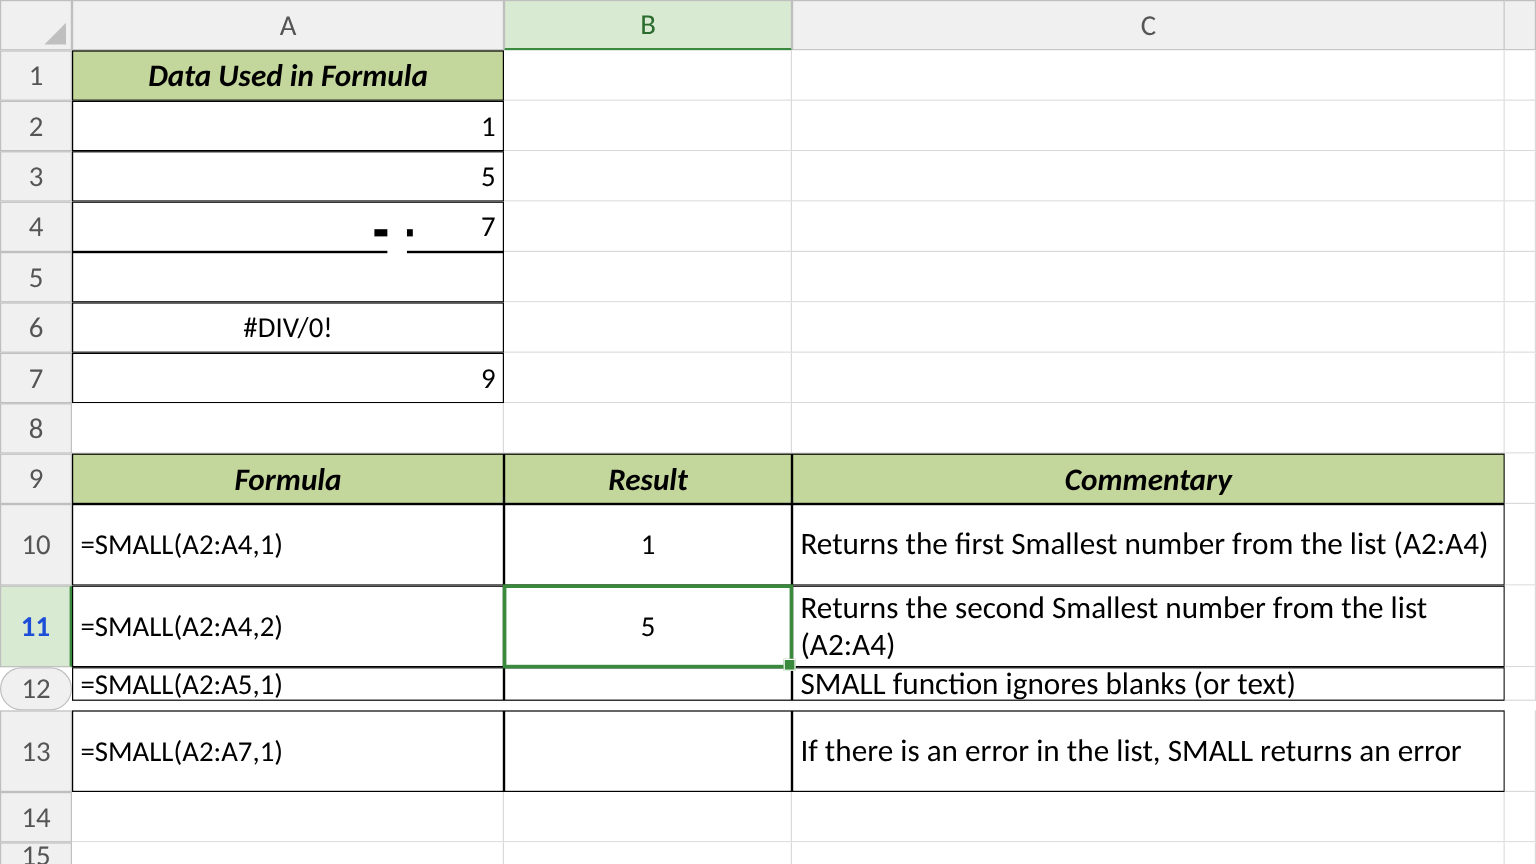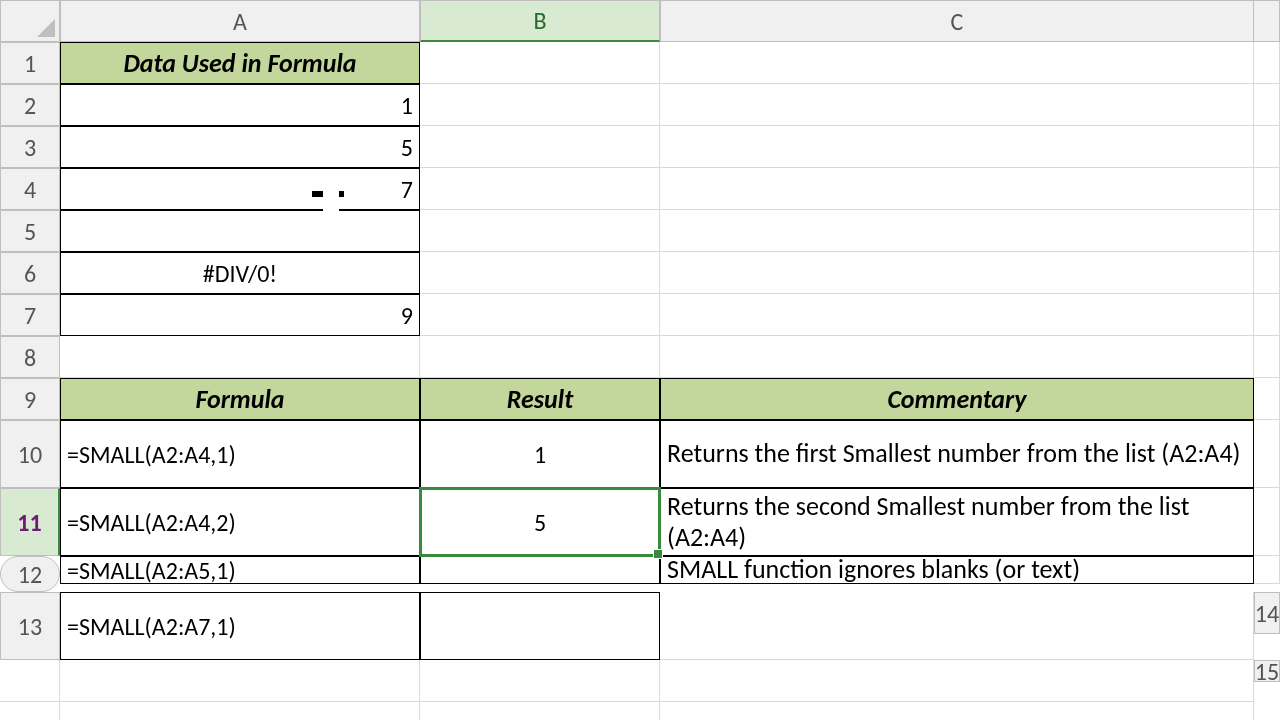--- a/index.html
+++ b/index.html
@@ -43,21 +43,21 @@
   }
   .col-hdr.sel {
     background: #d9ead3;
     border-bottom: 2px solid #3a8a3e;
     color: #2a6b2e;
     font-weight: 500;
   }
   .row-hdr.sel {
     background: #d9ead3;
     border-right: 2px solid #3a8a3e;
-    color: #701a75;
+    color: #1d4ed8;
     font-weight: 700;
   }
   .cell {
     border-right: 1px solid #d9d9d9;
     border-bottom: 1px solid #d9d9d9;
     padding: 2px 6px;
     display: flex;
     align-items: center;
     height: 42px;
     background: #fff;
@@ -205,20 +205,21 @@
 
   <div class="row-hdr short">12</div>
   <div class="cell left boxed short">=SMALL(A2:A5,1)</div>
   <div class="cell center boxed short"></div>
   <div class="cell left boxed short wrap">SMALL function ignores blanks (or text)</div>
   <div class="cell short"></div>
 
   <div class="row-hdr tall">13</div>
   <div class="cell left boxed tall">=SMALL(A2:A7,1)</div>
   <div class="cell center boxed tall"></div>
+  <div class="cell left boxed tall wrap">If there is an error in the list, SMALL returns an error</div>
   <div class="cell tall"></div>
 
   <div class="row-hdr">14</div>
   <div class="cell"></div>
   <div class="cell"></div>
   <div class="cell"></div>
   <div class="cell"></div>
 
   <div class="row-hdr" style="height:22px">15</div>
   <div class="cell" style="height:22px"></div>

